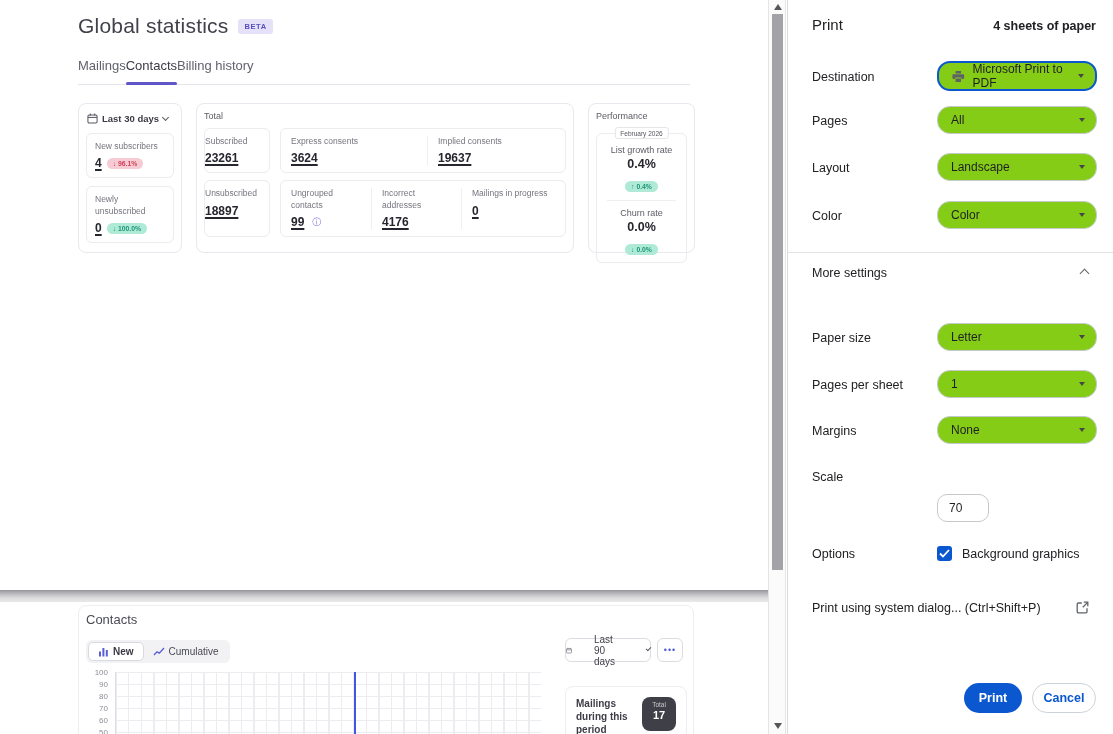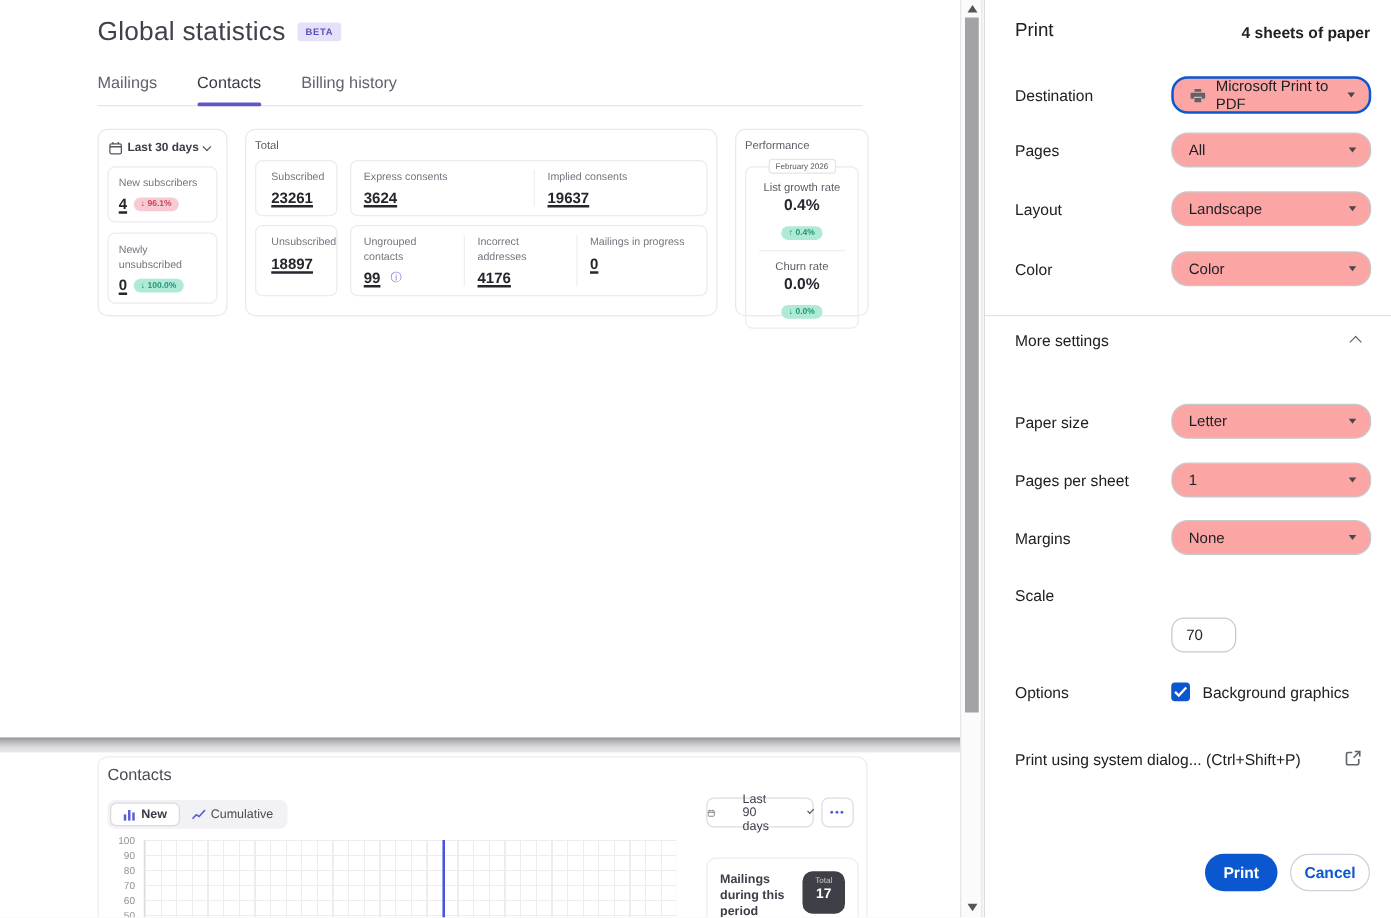--- a/index.html
+++ b/index.html
@@ -11,21 +11,21 @@
   .preview { position:absolute; left:0; top:0; width:768px; height:734px; background:#e9e9ea; }
   .page1 { position:absolute; left:0; top:0; width:768px; height:590px; background:#fff; overflow:hidden; }
   .page-gap { position:absolute; left:0; top:590px; width:768px; height:12px;
     background:linear-gradient(to bottom,#96969a 0%,#b9b9bd 30%,#dcdcde 65%,#e9e9ea 100%); }
   .page2 { position:absolute; left:0; top:602px; width:768px; height:132px; background:#fff; overflow:hidden; }
 
   
   .p1-title { position:absolute; left:78px; top:14px; font-size:21px; font-weight:500; color:#41414b; letter-spacing:.2px; }
   .beta { display:inline-block; vertical-align:4px; margin-left:10px; background:#e4e1f9; color:#594fc0;
     font-size:7.5px; font-weight:bold; letter-spacing:.6px; padding:3px 6px; border-radius:3px; }
-  .tabs { position:absolute; left:78px; top:58px; width:612px; display:flex; gap:32px;
+  .tabs { position:absolute; left:78px; top:58px; width:612px; display:flex; 
     border-bottom:1px solid #e4e4ea; padding-bottom:11px; }
   .tab { font-size:13px; color:#62626e; position:relative; }
   .tab.active { color:#3a3a45; }
   .tab.active::after { content:""; position:absolute; left:0; right:0; bottom:-12px; height:3px;
     background:#6156c8; border-radius:2px; }
 
   .stats { position:absolute; left:78px; top:103px; display:flex; gap:14px; align-items:stretch; }
   .sec { border:1px solid #e8e8ee; border-radius:8px; background:#fff; padding:7px; height:150px; }
   .sec1 { width:104px; }
   .sec2 { width:378px; }
@@ -37,21 +37,21 @@
   .mini { border:1px solid #ebebf0; border-radius:6px; background:#fff; padding:7px 8px; margin-top:9px; }
   .mini-label { font-size:8.5px; color:#75757f; line-height:1.35; }
   .vrow { display:flex; align-items:center; gap:5px; margin-top:4px; }
   .stat-value { font-size:12px; font-weight:bold; color:#26262e; text-decoration:underline;
     text-decoration-thickness:1.5px; text-underline-offset:2px; }
   .pill { font-size:6.8px; font-weight:bold; padding:2px 6px; border-radius:9px; white-space:nowrap; }
   .pill.pink { background:#f7cbd3; color:#cf4257; }
   .pill.teal { background:#aeead6; color:#1f9478; }
 
   .trow { display:flex; gap:10px; margin-top:7px; }
-  .tcardA { width:66px; border:1px solid #ebebf0; border-radius:6px; padding:7px 12px; }
+  .tcardA { width:66px; border:1px solid #ebebf0; border-radius:6px; padding:7px 0; }
   .tcardB { flex:1; border:1px solid #ebebf0; border-radius:6px; padding:7px 0; display:flex; }
   .tcol { padding:0 10px; }
   .tcol + .tcol { border-left:1px solid #efeff3; }
   .tcol.c136 { width:146px; }
   .tcol.c90 { width:90px; }
   .info { font-size:9px; color:#7a6fd8; margin-left:3px; font-weight:normal; text-decoration:none; display:inline-block; }
 
   .perf-card { position:relative; border:1px solid #ebebf0; border-radius:6px; margin-top:12px;
     padding:11px 4px 6px; text-align:center; }
   .date-tag { position:absolute; top:-7px; left:50%; transform:translateX(-50%); background:#fff;
@@ -93,21 +93,21 @@
   .sb-up, .sb-down { position:absolute; left:5px; width:0; height:0; }
   .sb-up { top:4px; border-left:4px solid transparent; border-right:4px solid transparent; border-bottom:6px solid #55555a; }
   .sb-down { bottom:5px; border-left:4px solid transparent; border-right:4px solid transparent; border-top:6px solid #55555a; }
 
   
   .panel { position:absolute; left:787px; top:0; width:326px; height:734px; background:#fff; border-left:1px solid #dcdcde; }
   .panel-title { position:absolute; left:24px; top:16px; font-size:15px; color:#202124; }
   .sheets { position:absolute; right:17px; top:19px; font-size:12.5px; font-weight:bold; color:#202124; }
   .row-label { position:absolute; left:24px; font-size:12.5px; color:#202124; }
   .select { position:absolute; left:149px; width:160px; height:28px; border:1px solid #c6c9cc; border-radius:13px;
-    background:#fca5a5; display:flex; align-items:center; justify-content:space-between; padding:0 11px 0 13px;
+    background:#84cc16; display:flex; align-items:center; justify-content:space-between; padding:0 11px 0 13px;
     font-size:12px; color:#1f1f24; }
   .select.focused { height:30px; border:2px solid #0b57d0; }
   .sel-left { display:flex; align-items:center; gap:8px; }
   .caret { width:0; height:0; border-left:3.5px solid transparent; border-right:3.5px solid transparent; border-top:4.5px solid #474747; }
   .divider { position:absolute; left:0; top:252px; width:326px; border-top:1px solid #e3e3e5; }
   .chev-up { position:absolute; right:25px; top:270px; width:7px; height:7px;
     border-left:1.6px solid #5f6368; border-top:1.6px solid #5f6368; transform:rotate(45deg); }
   .scale-input { position:absolute; left:149px; top:494px; width:52px; height:28px; border:1px solid #c6c9cc;
     border-radius:10px; padding:0 0 0 11px; font-size:12px; color:#1f1f24; font-family:"Liberation Sans",sans-serif; outline:none; }
   .checkbox { position:absolute; left:149px; top:546px; width:15px; height:15px; background:#0b57d0;

